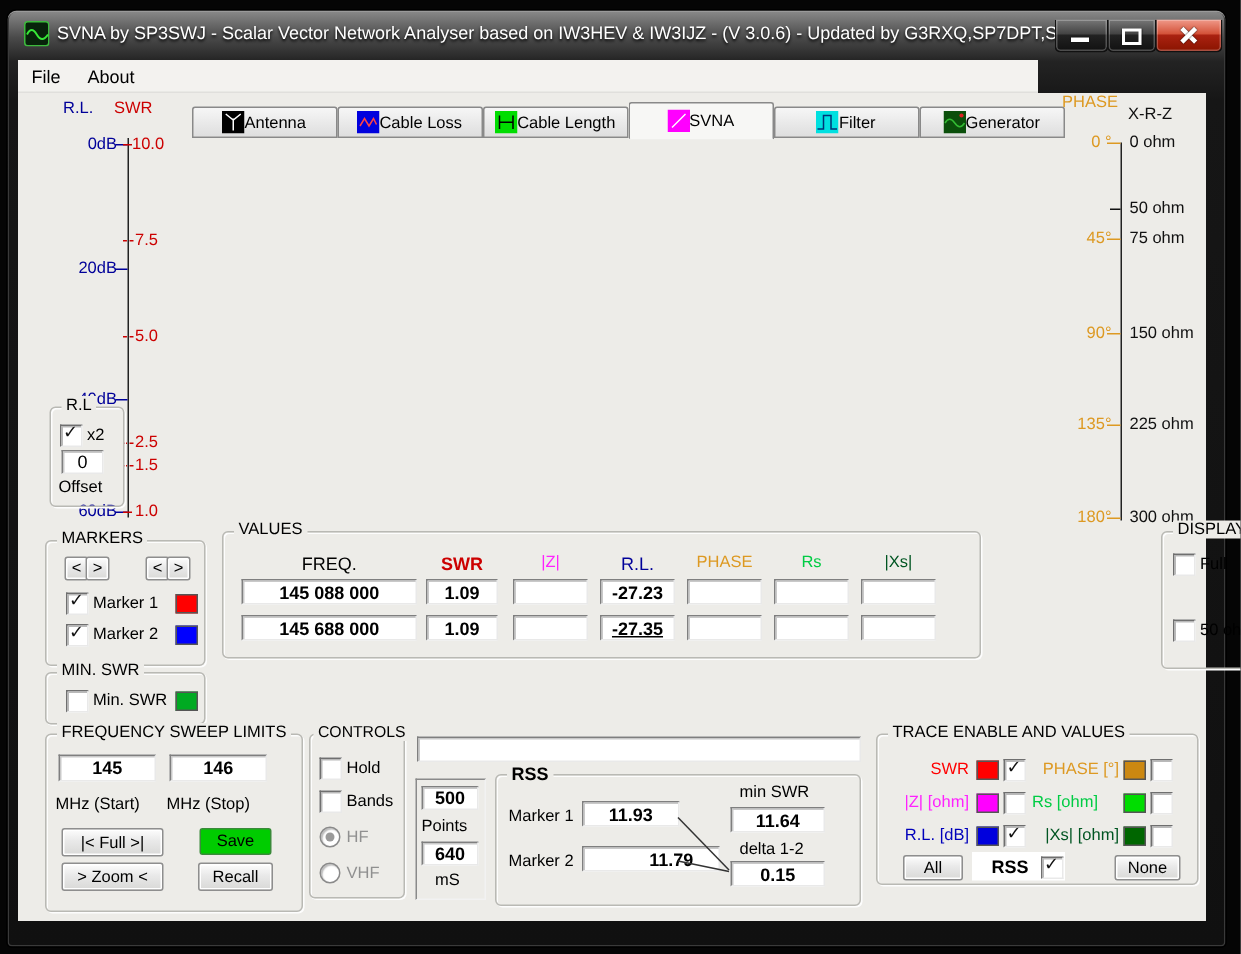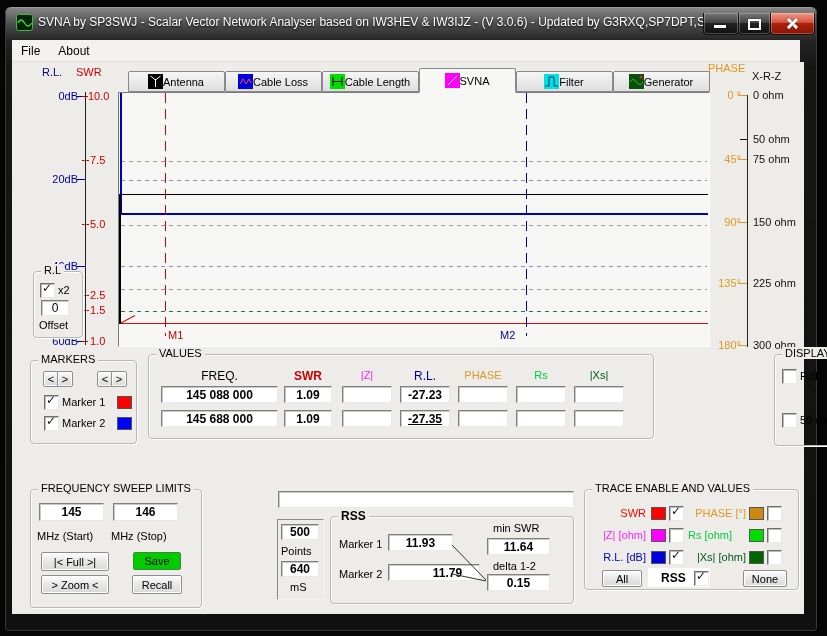--- a/index.html
+++ b/index.html
@@ -20,21 +20,21 @@
           border-radius:0 0 4px 4px;background:linear-gradient(180deg,#777 0,#444 45%,#222 50%,#111 100%);
           box-shadow:inset 0 0 0 1px rgba(255,255,255,.25);}
   .winbtn.close{background:linear-gradient(180deg,#f09a8a 0,#d4533a 45%,#aa2211 50%,#8a1400 100%);}
   .glyph-min{position:absolute;left:10px;top:12px;width:12px;height:3px;background:#fff;
              box-shadow:0 0 1px #000;}
   .glyph-max{position:absolute;left:9px;top:6px;width:9px;height:7px;border:2px solid #fff;
              box-shadow:0 0 1px #000;}
   .glyph-x1,.glyph-x2{position:absolute;left:15px;top:9px;width:13px;height:3px;background:#fff;
              box-shadow:0 0 1px #000;}
   .glyph-x1{transform:rotate(45deg);} .glyph-x2{transform:rotate(-45deg);}
-  .menubar{position:absolute;left:12px;top:40px;width:788px;height:21px;background:#f3f2ef;
+  .menubar{position:absolute;left:12px;top:40px;width:680px;height:21px;background:#f3f2ef;
            border-bottom:1px solid #e0dfdc;display:flex;align-items:center;}
   .menu-item{padding:0 9px;font-size:12px;}
   .client{position:absolute;left:12px;top:62px;width:792px;height:552px;background:#edece8;}
   
   .gbox{position:absolute;border:1px solid #b9b9b4;border-radius:4px;
         box-shadow:inset 1px 1px 0 #fdfdfd,1px 1px 0 #fdfdfd;}
   .gbox-title{position:absolute;top:-8px;left:7px;background:#edece8;padding:0 3px;font-size:11px;white-space:nowrap;}
   .fld{position:absolute;background:#fff;border:1px solid;border-color:#7f7f7f #e9e9e9 #e9e9e9 #7f7f7f;
        box-shadow:inset 1px 1px 0 #c9c9c9;text-align:center;font:bold 12px "Liberation Sans",sans-serif;
        padding:0;margin:0;color:#000;}
@@ -140,40 +140,20 @@
   </div>
   <div class="tab" style="left:613px;">
     <span class="tabicon"><svg width="15" height="15">
           <rect width="15" height="15" fill="#0b4f0b"></rect>
           <path d="M1,8 Q4,3 7.5,8 T14,8" stroke="#33bb33" fill="none"></path>
           <circle cx="12" cy="3" r="1.4" fill="#dd2222"></circle>
         </svg></span>
     <span class="tlabel">Generator</span>
   </div>
 
-  <div class="chart">
-    <div class="hdash" style="top:68px;background:repeating-linear-gradient(90deg,#979797 0 4px,transparent 4px 8px);"></div>
-    <div class="hdash" style="top:87px;background:repeating-linear-gradient(90deg,#8d8dcf 0 4px,transparent 4px 8px);"></div>
-    <div class="hdash" style="top:132px;background:repeating-linear-gradient(90deg,#979797 0 4px,transparent 4px 8px);"></div>
-    <div class="hdash" style="top:173px;background:repeating-linear-gradient(90deg,#8d8dcf 0 4px,transparent 4px 8px);"></div>
-    <div class="hdash" style="top:196px;background:repeating-linear-gradient(90deg,#979797 0 4px,transparent 4px 8px);"></div>
-    <div class="hdash" style="top:218px;background:repeating-linear-gradient(90deg,#1a7a4a 0 4px,transparent 4px 8px);"></div>
-
-    <div class="abs" style="left:1px;top:101px;right:1px;height:1px;background:#000;"></div>
-    <div class="abs" style="left:2px;top:120px;right:1px;height:2px;background:#0000bb;"></div>
-    <div class="abs" style="left:2px;top:230px;right:1px;height:1px;background:#cc1111;"></div>
-    <div class="abs" style="left:1px;top:230px;width:17px;height:1px;background:#cc1111;transform:rotate(-28deg);transform-origin:left center;"></div>
-    <div class="abs" style="left:1px;top:0;width:2px;height:121px;background:#0000bb;"></div>
-    <div class="abs" style="left:0;top:101px;width:2px;height:130px;background:#000;"></div>
-
-    <div class="vdash" style="left:46px;height:243px;background:repeating-linear-gradient(180deg,#cc0000 0 10px,transparent 10px 16px);"></div>
-    <div class="vdash" style="left:407px;height:243px;background:repeating-linear-gradient(180deg,#000099 0 10px,transparent 10px 16px);"></div>
-    <span class="lbl" style="left:49px;top:236px;color:#cc0000;">M1</span>
-    <span class="lbl" style="left:381px;top:236px;color:#000099;">M2</span>
-  </div>
 
   <div class="abs" style="left:85px;top:92px;width:1px;height:253px;background:#222;"></div>
   <span class="lbl" style="left:48px;top:90px;width:30px;text-align:right;color:#000099;">0dB</span>
   <span class="lbl" style="left:48px;top:173px;width:30px;text-align:right;color:#000099;">20dB</span>
   <span class="lbl" style="left:48px;top:260px;width:30px;text-align:right;color:#000099;">40dB</span>
   <span class="lbl" style="left:48px;top:335px;width:30px;text-align:right;color:#000099;">60dB</span>
   <div class="tick" style="left:77px;top:96px;width:8px;background:#000099;"></div>
   <div class="tick" style="left:77px;top:179px;width:8px;background:#000099;"></div>
   <div class="tick" style="left:77px;top:266px;width:8px;background:#000099;"></div>
   <div class="tick" style="left:77px;top:341px;width:8px;background:#000099;"></div>
@@ -224,20 +204,26 @@
     <span class="btn" style="left:66px;top:10px;width:14px;height:14px;">&lt;</span>
     <span class="btn" style="left:80px;top:10px;width:14px;height:14px;">&gt;</span>
     <span class="cb checked" style="left:13px;top:34px;"></span>
     <span class="lbl" style="left:31px;top:35px;">Marker 1</span>
     <span class="swatch" style="left:86px;top:35px;background:#ff0000;"></span>
     <span class="cb checked" style="left:13px;top:55px;"></span>
     <span class="lbl" style="left:31px;top:56px;">Marker 2</span>
     <span class="swatch" style="left:86px;top:56px;background:#0000ff;"></span>
   </div>
 
+  <div class="gbox" style="left:30px;top:448px;width:105px;height:33px;">
+    <span class="gbox-title">MIN. SWR</span>
+    <span class="cb" style="left:13px;top:11px;"></span>
+    <span class="lbl" style="left:31px;top:12px;">Min. SWR</span>
+    <span class="swatch" style="left:86px;top:12px;background:#00aa22;"></span>
+  </div>
 
   <div class="gbox" style="left:148px;top:354px;width:504px;height:83px;">
     <span class="gbox-title">VALUES</span>
     <span class="lbl" style="left:12px;top:14px;width:117px;text-align:center;font-size:12px;">FREQ.</span>
     <span class="lbl" style="left:135px;top:14px;width:48px;text-align:center;font-weight:bold;font-size:12px;color:#cc0000;">SWR</span>
     <span class="lbl" style="left:193px;top:14px;width:50px;text-align:center;color:#ff22ff;">|Z|</span>
     <span class="lbl" style="left:251px;top:14px;width:50px;text-align:center;color:#000099;font-size:12px;">R.L.</span>
     <span class="lbl" style="left:309px;top:14px;width:50px;text-align:center;color:#dd9922;">PHASE</span>
     <span class="lbl" style="left:367px;top:14px;width:50px;text-align:center;color:#00cc44;">Rs</span>
     <span class="lbl" style="left:425px;top:14px;width:50px;text-align:center;color:#005522;">|Xs|</span>
@@ -272,20 +258,31 @@
     <input class="fld" style="left: 8px; top: 13px; width: 63px; height: 16px;" value="145">
     <input class="fld" style="left: 82px; top: 13px; width: 63px; height: 16px;" value="146">
     <span class="lbl" style="left:6px;top:40px;">MHz  (Start)</span>
     <span class="lbl" style="left:80px;top:40px;">MHz  (Stop)</span>
     <span class="btn" style="left:10px;top:62px;width:66px;height:17px;">|&lt; Full &gt;|</span>
     <span class="btn" style="left:102px;top:62px;width:46px;height:16px;background:#00cc00;box-shadow:none;border-color:#3a8a3a;">Save</span>
     <span class="btn" style="left:10px;top:85px;width:66px;height:17px;">&gt; Zoom &lt;</span>
     <span class="btn" style="left:101px;top:85px;width:48px;height:17px;">Recall</span>
   </div>
 
+  <div class="gbox" style="left:206px;top:489px;width:62px;height:108px;">
+    <span class="gbox-title" style="left:2px;font-size:10.5px;">CONTROLS</span>
+    <span class="cb" style="left:6px;top:15px;"></span>
+    <span class="lbl" style="left:24px;top:16px;">Hold</span>
+    <span class="cb" style="left:6px;top:37px;"></span>
+    <span class="lbl" style="left:24px;top:38px;">Bands</span>
+    <span class="radio sel" style="left:6px;top:61px;"></span>
+    <span class="lbl" style="left:24px;top:62px;color:#909090;">HF</span>
+    <span class="radio" style="left:6px;top:85px;"></span>
+    <span class="lbl" style="left:24px;top:86px;color:#909090;">VHF</span>
+  </div>
 
   <input class="fld" style="left: 278px; top: 491px; width: 294px; height: 15px; text-align: left;" value="">
 
   <div class="abs" style="left:277px;top:519px;width:45px;height:79px;border:1px solid;border-color:#8a8a8a #f2f2f2 #f2f2f2 #8a8a8a;">
     <input class="fld" style="left: 3px; top: 4px; width: 36px; height: 14px;" value="500">
     <span class="lbl" style="left:3px;top:25px;">Points</span>
     <input class="fld" style="left: 3px; top: 41px; width: 36px; height: 14px;" value="640">
     <span class="lbl" style="left:12px;top:61px;">mS</span>
   </div>
 

